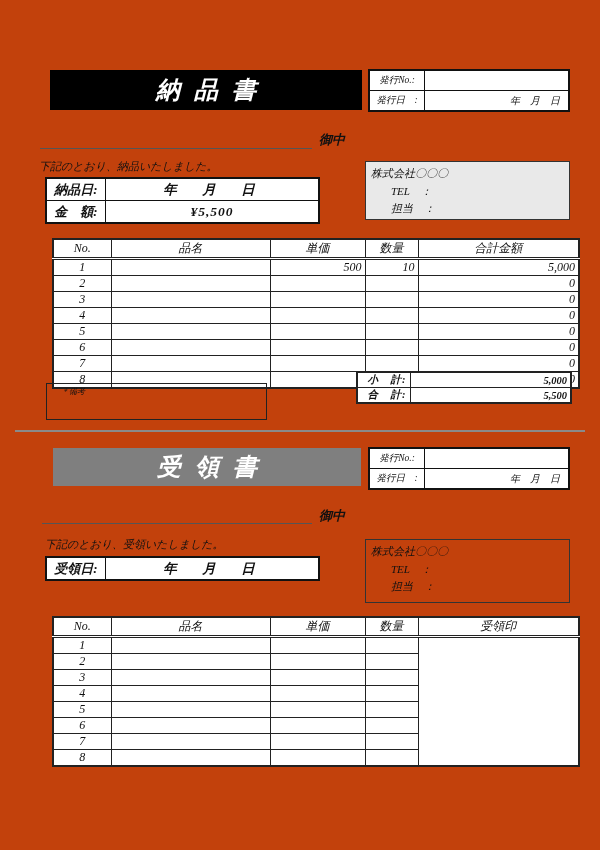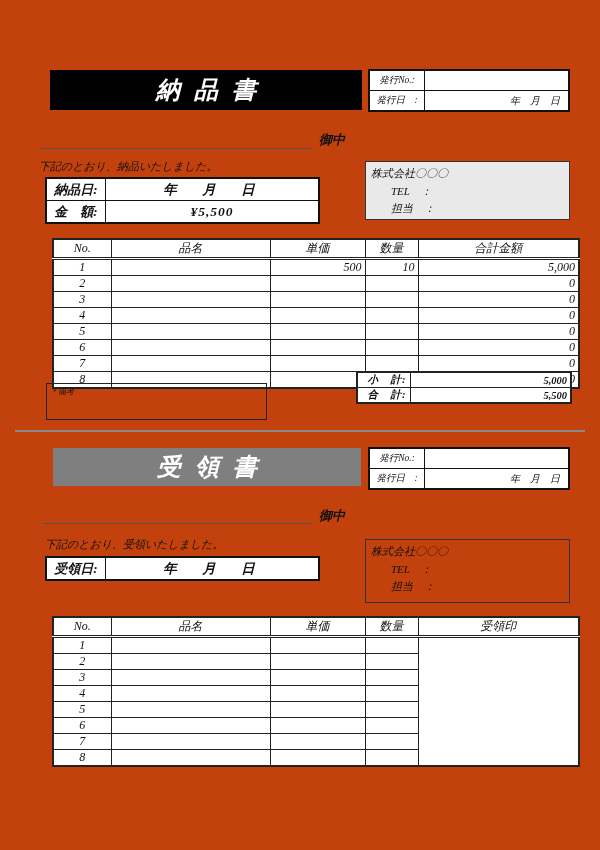--- a/index.html
+++ b/index.html
@@ -56,21 +56,21 @@
   
   table.totals{position:absolute;left:356px;border-collapse:collapse;font-size:10.5px;
                font-weight:bold;table-layout:fixed;background:#fff;}
   table.totals,table.totals td{border:1.5px solid #222;}
   table.totals{border-width:2px;}
   table.totals td{height:13px;padding:0 3px;margin-left:20px;}
   table.totals td.tlbl{text-align:right;letter-spacing:1px;}
   table.totals td.tval{text-align:right;}
 
   .notesbox{position:absolute;left:46px;width:221px;height:37px;border:1.5px solid #222;
-            box-sizing:border-box;font-size:8px;padding:2px 3px;}
+            box-sizing:border-box;font-size:8px;padding:2px 14px;}
 
   .divider{position:absolute;left:15px;top:430px;width:570px;border-top:2.5px solid #8a8a8a;}
 </style>
 </head>
 <body>
 
 <div class="page">
 
   <section>
 

